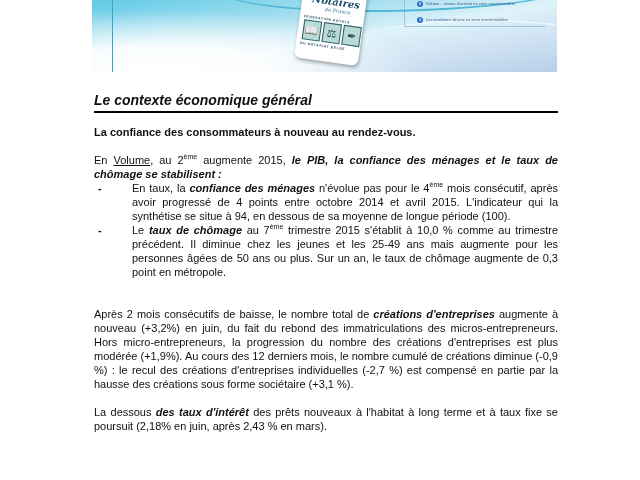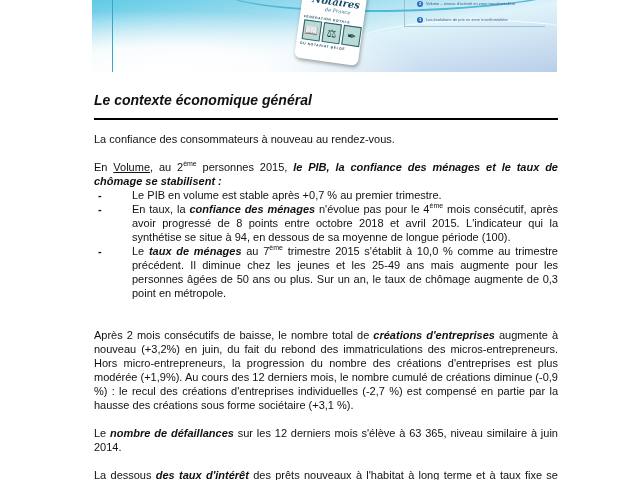--- a/index.html
+++ b/index.html
@@ -62,23 +62,23 @@
       font-size: 4px; line-height: 6px; text-align: center; font-weight: bold; flex: none;
     }
     .toc-text { font-size: 4px; line-height: 5px; color: #3a5f8a; width: 110px; }
     
     .doc {
       position: absolute; left: 94px; top: 92px; width: 464px;
       font-family: "Liberation Sans", sans-serif; font-size: 11px; line-height: 14px; color: #111;
     }
     .section-title {
       font-style: italic; font-weight: bold; font-size: 14px; line-height: 17px;
-      margin: 0; padding-bottom: 9px; border-bottom: 2px solid #000;
+      margin: 0; padding-bottom: 2px; border-bottom: 2px solid #000;
     }
-    .subtitle { font-weight: normal; margin-top: 12px; font-size: 11px; }
+    .subtitle { font-weight: bold; margin-top: 12px; font-size: 11px; }
     p { margin: 0; text-align: justify; }
     .para { margin-top: 14px; }
     .bi { font-weight: bold; font-style: italic; }
     .u { text-decoration: underline; font-weight: normal; }
     sup { font-size: 7px; line-height: 0; }
     ul.bul { list-style: none; margin: 0; padding: 0 0 0 38px; }
     ul.bul li { position: relative; text-align: justify; }
     ul.bul li::before {
       content: "-"; position: absolute; left: -34px; top: 0; font-weight: bold;
     }
@@ -113,26 +113,24 @@
       <span class="toc-text">Les évolutions de prix en zone transfrontalière</span>
     </div>
   </div>
 </div>
 
 <div class="doc">
   <h2 class="section-title">Le contexte économique général</h2>
 
   <p class="subtitle">La confiance des consommateurs à nouveau au rendez-vous.</p>
 
-  <p class="para"><span>En </span><span class="u">Volume</span><span>, au 2</span><sup>ème</sup><span> personnes 2015, </span><span class="bi">le PIB, la confiance des ménages et le taux de chômage se stabilisent :</span></p>
+  <p class="para"><span>En </span><span class="u">Volume</span><span>, au 2</span><sup>ème</sup><span> augmente 2015, </span><span class="bi">le PIB, la confiance des ménages et le taux de chômage se stabilisent :</span></p>
 
   <ul class="bul">
-    <li><span>Le PIB en volume est stable après +0,7 % au premier trimestre.</span></li>
-    <li><span>En taux, la </span><span class="bi">confiance des ménages</span><span> n'évolue pas pour le 4</span><sup>ème</sup><span> mois consécutif, après avoir progressé de 8 points entre octobre 2018 et avril 2015. L'indicateur qui la synthétise se situe à 94, en dessous de sa moyenne de longue période (100).</span></li>
-    <li><span>Le </span><span class="bi">taux de ménages</span><span> au 7</span><sup>ème</sup><span> trimestre 2015 s'établit à 10,0 % comme au trimestre précédent. Il diminue chez les jeunes et les 25-49 ans mais augmente pour les personnes âgées de 50 ans ou plus. Sur un an, le taux de chômage augmente de 0,3 point en métropole.</span></li>
+    <li><span>En taux, la </span><span class="bi">confiance des ménages</span><span> n'évolue pas pour le 4</span><sup>ème</sup><span> mois consécutif, après avoir progressé de 4 points entre octobre 2014 et avril 2015. L'indicateur qui la synthétise se situe à 94, en dessous de sa moyenne de longue période (100).</span></li>
+    <li><span>Le </span><span class="bi">taux de chômage</span><span> au 7</span><sup>ème</sup><span> trimestre 2015 s'établit à 10,0 % comme au trimestre précédent. Il diminue chez les jeunes et les 25-49 ans mais augmente pour les personnes âgées de 50 ans ou plus. Sur un an, le taux de chômage augmente de 0,3 point en métropole.</span></li>
   </ul>
 
   <p class="para" style="margin-top:28px"><span>Après 2 mois consécutifs de baisse, le nombre total de </span><span class="bi">créations d'entreprises</span><span> augmente à nouveau (+3,2%) en juin, du fait du rebond des immatriculations des micros-entrepreneurs. Hors micro-entrepreneurs, la progression du nombre des créations d'entreprises est plus modérée (+1,9%).  Au cours des 12 derniers mois, le nombre cumulé de créations diminue (-0,9 %) : le recul des créations d'entreprises individuelles (-2,7 %) est compensé en partie par la hausse des créations sous forme sociétaire (+3,1 %).</span></p>
 
-  <p class="para"><span>Le </span><span class="bi">nombre de défaillances</span><span> sur les 12 derniers mois s'élève à 63 365, niveau similaire à juin 2014.</span></p>
 
   <p class="para"><span>La dessous </span><span class="bi">des taux d'intérêt</span><span> des prêts nouveaux à l'habitat à long terme et à taux fixe se poursuit (2,18% en juin, après 2,43 % en mars).</span></p>
 </div>
 
 </body></html>

